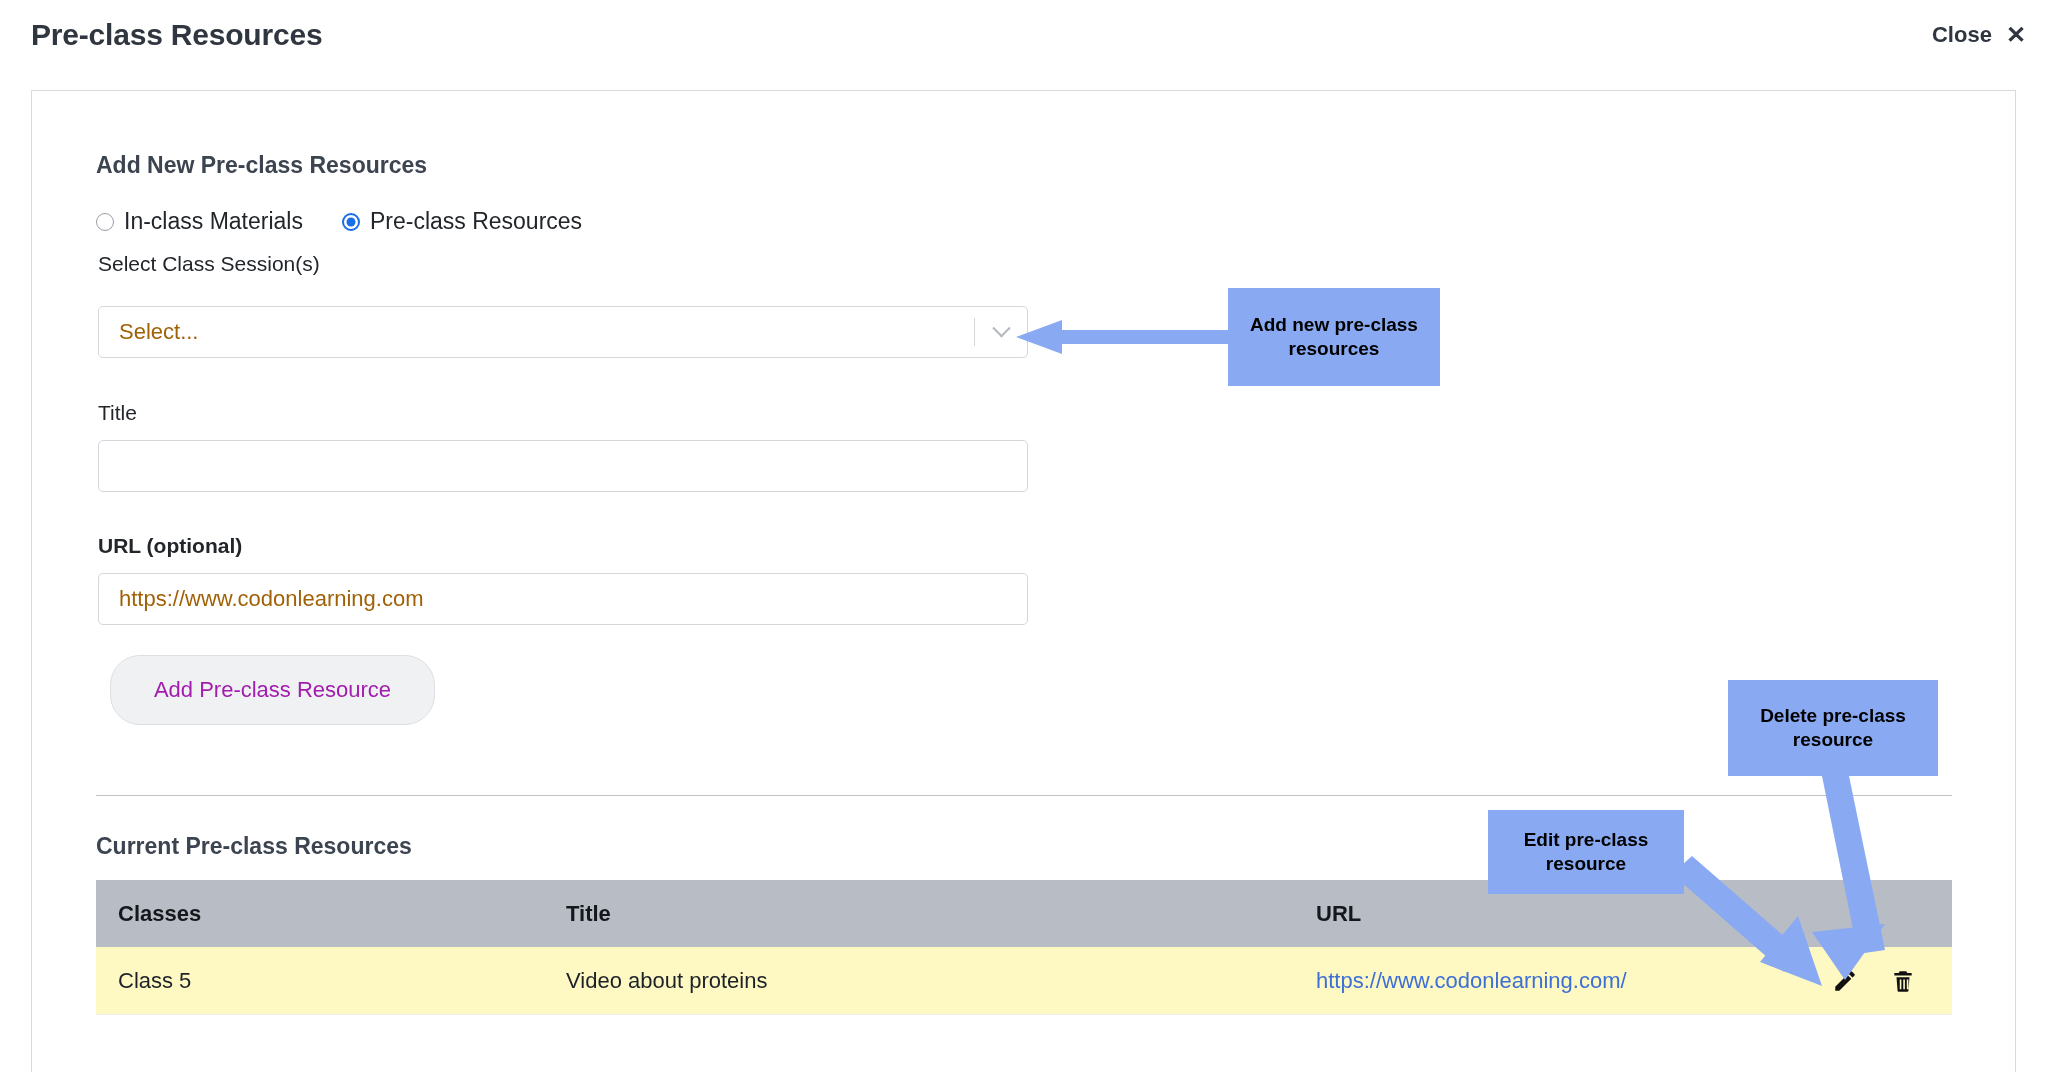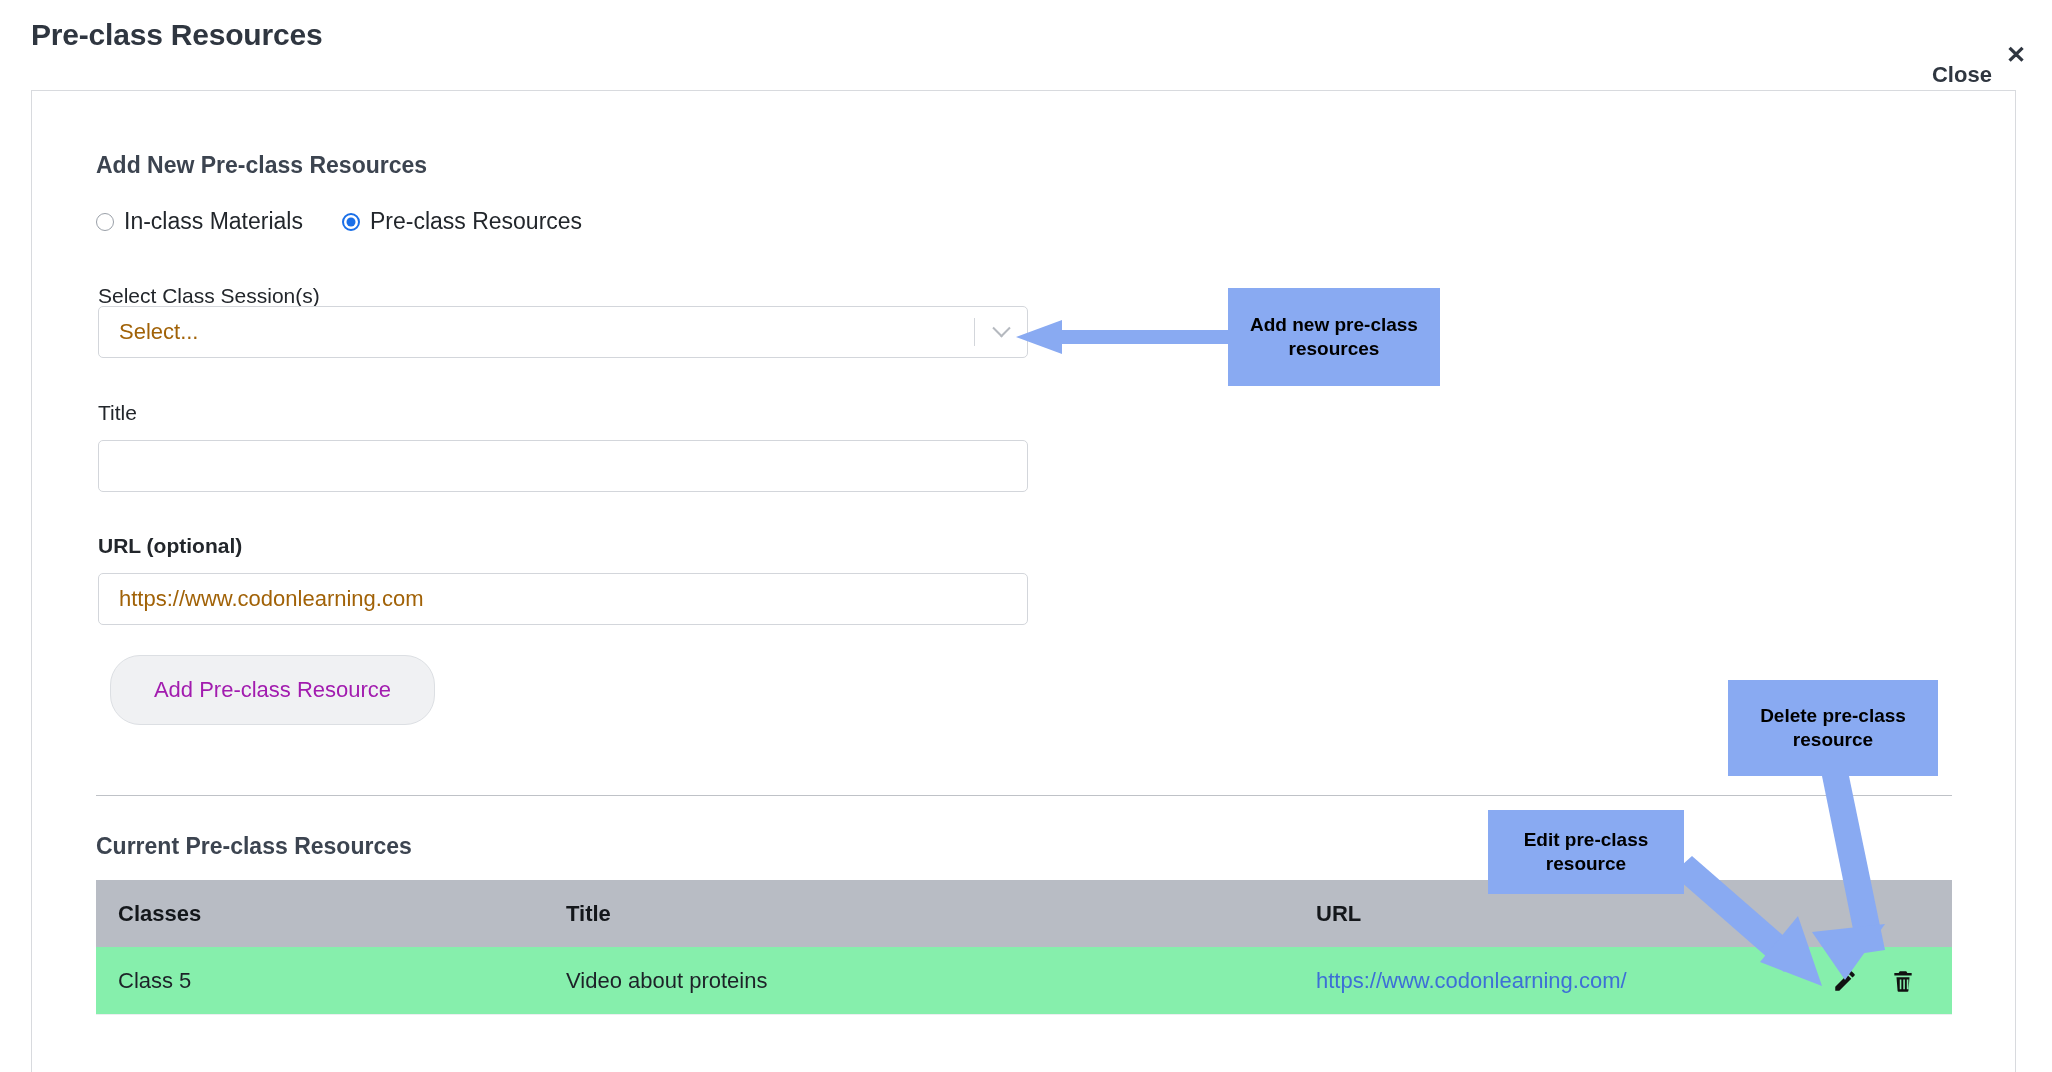--- a/index.html
+++ b/index.html
@@ -19,21 +19,21 @@
   .modal-title {
     position: absolute; left: 31px; top: 18px;
     font-size: 30px; font-weight: 700; color: #2f3640;
     letter-spacing: -0.2px;
   }
   .close-btn {
     position: absolute; right: 26px; top: 22px;
     display: flex; align-items: center; gap: 14px;
     cursor: pointer;
   }
-  .close-label { font-size: 22px; font-weight: 700; color: #2f3640; margin-top: 40px; }
+  .close-label { font-size: 22px; font-weight: 700; color: #2f3640; }
   .close-x { font-size: 24px; font-weight: 700; color: #2f3640; line-height: 1; }
 
   
   .card {
     position: absolute; left: 31px; top: 90px;
     width: 1985px; height: 1000px;
     border: 1px solid #d8dade;
     background: #fff;
   }
 
@@ -60,21 +60,21 @@
     content: ""; position: absolute; left: 50%; top: 50%;
     width: 9px; height: 9px; border-radius: 50%;
     background: #1a6fe8; transform: translate(-50%, -50%);
   }
   .radio-label { font-size: 23px; color: #22262b; }
 
   .field-label {
     position: absolute; left: 98px;
     font-size: 21px; color: #22262b;
   }
-  #label-session { top: 284px; }
+  #label-session { top: 252px; }
   #label-title   { top: 401px; }
   #label-url     { top: 534px; font-weight: bold; }
 
   .input-box {
     position: absolute; left: 98px; width: 930px; height: 52px;
     border: 1px solid #d3d6db; border-radius: 5px;
     background: #fff;
     display: flex; align-items: center;
   }
   #session-select { top: 306px; cursor: pointer; }
@@ -121,21 +121,21 @@
   .table {
     position: absolute; left: 96px; top: 880px;
     width: 1856px;
   }
   .t-head {
     display: flex; align-items: center;
     height: 67px; background: #b8bcc4;
   }
   .t-row {
     display: flex; align-items: center;
-    height: 68px; background: #86efac;
+    height: 68px; background: #fef9c3;
     border-bottom: 1px solid #eceef0;
   }
   .c-class { width: 470px; padding-left: 22px; }
   .c-title { width: 750px; }
   .c-url   { flex: 1; padding-left: 0px; }
   .c-act   { width: 120px; display: flex; align-items: center; gap: 32px; }
 
   .t-head .c-class, .t-head .c-title, .t-head .c-url {
     font-size: 22px; font-weight: 700; color: #14171b;
   }

